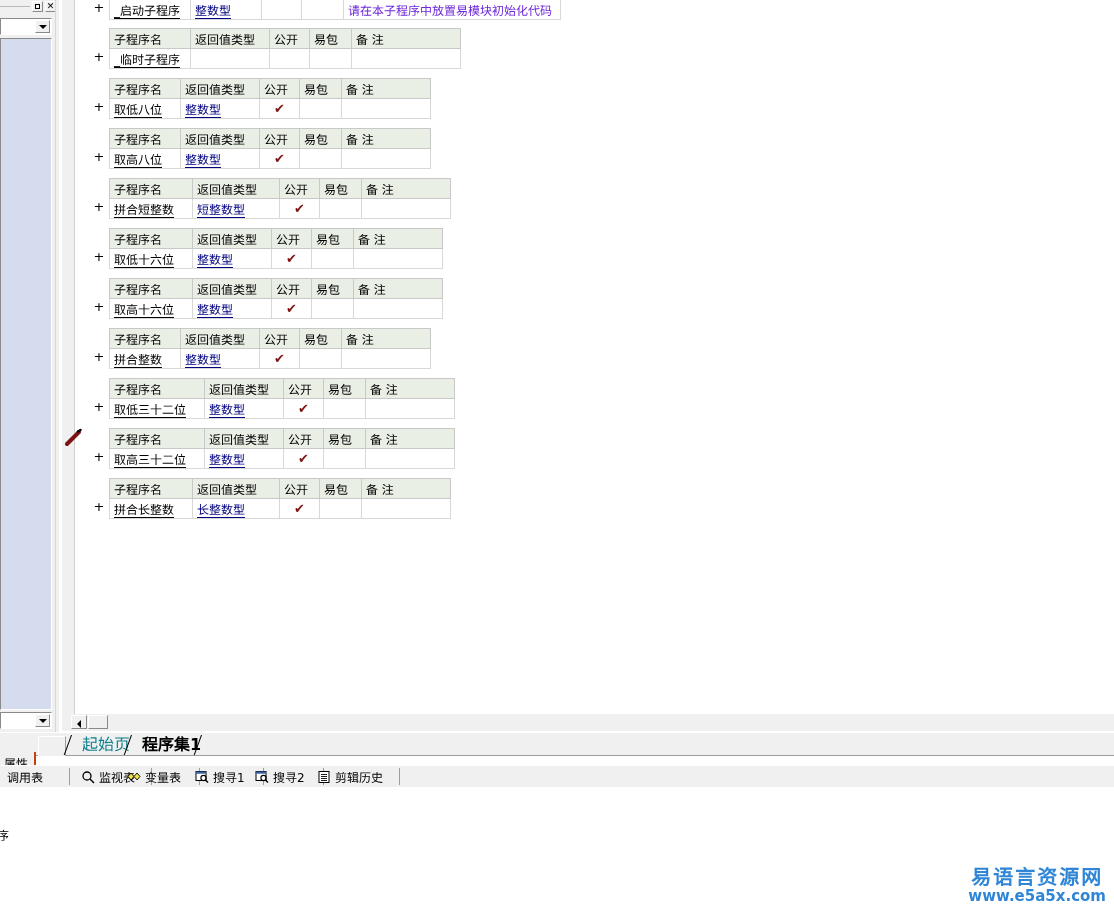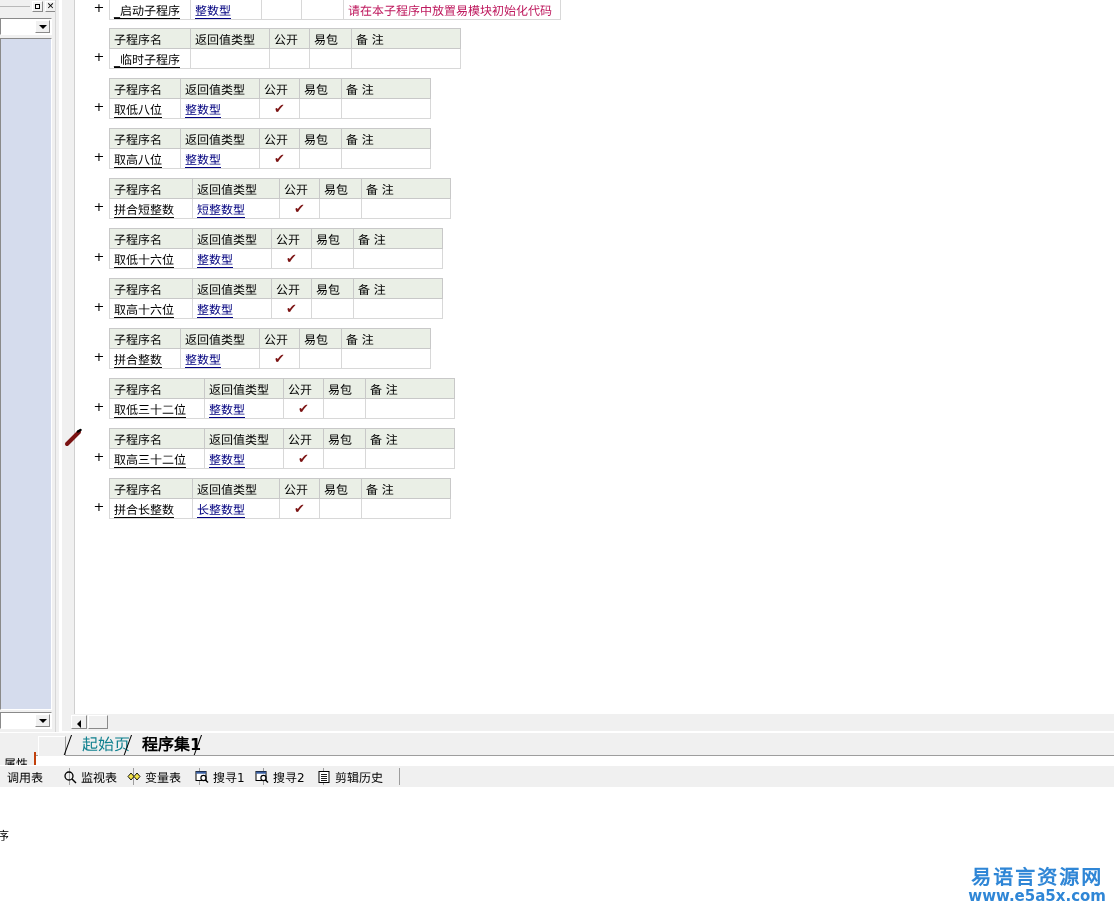--- a/index.html
+++ b/index.html
@@ -137,21 +137,21 @@
     padding:1px 4px 1px 4px;
     height:17px;
     background:#ffffff;
     white-space:nowrap;
     vertical-align:middle;
   }
   td.name{color:#000;}
   td.rettype{color:#00007f;}
   td.rettype span{border-bottom:1px solid #00007f;}
   td.pub{text-align:center;color:#7b1313;font-size:12px;}
-  td.note{color:#be185d;}
+  td.note{color:#6d28d9;}
   .chk{color:#7b1313;font-size:13px;line-height:12px;}
   .nm-underline{border-bottom:1px solid #000;text-align:center;}
 
   
   #editor-hscroll{
     position:absolute;left:62px;top:714px;width:1052px;height:17px;
     background:#f0f0f0;
   }
   #editor-hscroll .sbtn{
     position:absolute;top:1px;width:16px;height:14px;
@@ -546,21 +546,21 @@
   <div class="doctab" id="tab-active">程序集1</div>
   <div class="tabslash" style="left:192px"></div>
 </div>
 
 <div id="bottom-tools">
 
 <div class="tool" style="left: 0px; width: 56px;">
       <span>调用表</span>
       <div class="sep"></div>
     </div>
-    <div class="tool" style="left: 56px; width: 64px;">
+    <div class="tool" style="left: 74px; width: 64px;">
       <svg width="14" height="14" viewBox="0 0 14 14" class="ic">
         <circle cx="6" cy="6" r="4" fill="none" stroke="#000" stroke-width="1.3"></circle>
         <line x1="9" y1="9" x2="13" y2="13" stroke="#000" stroke-width="1.5"></line>
       </svg>
       <span>监视表</span>
       <div class="sep"></div>
     </div>
     <div class="tool" style="left: 120px; width: 66px;">
       <svg width="14" height="14" viewBox="0 0 14 14" class="ic">
         <polygon points="4,3 7,6.5 4,10 1,6.5" fill="#f2e24a" stroke="#000" stroke-width="0.9"></polygon>

